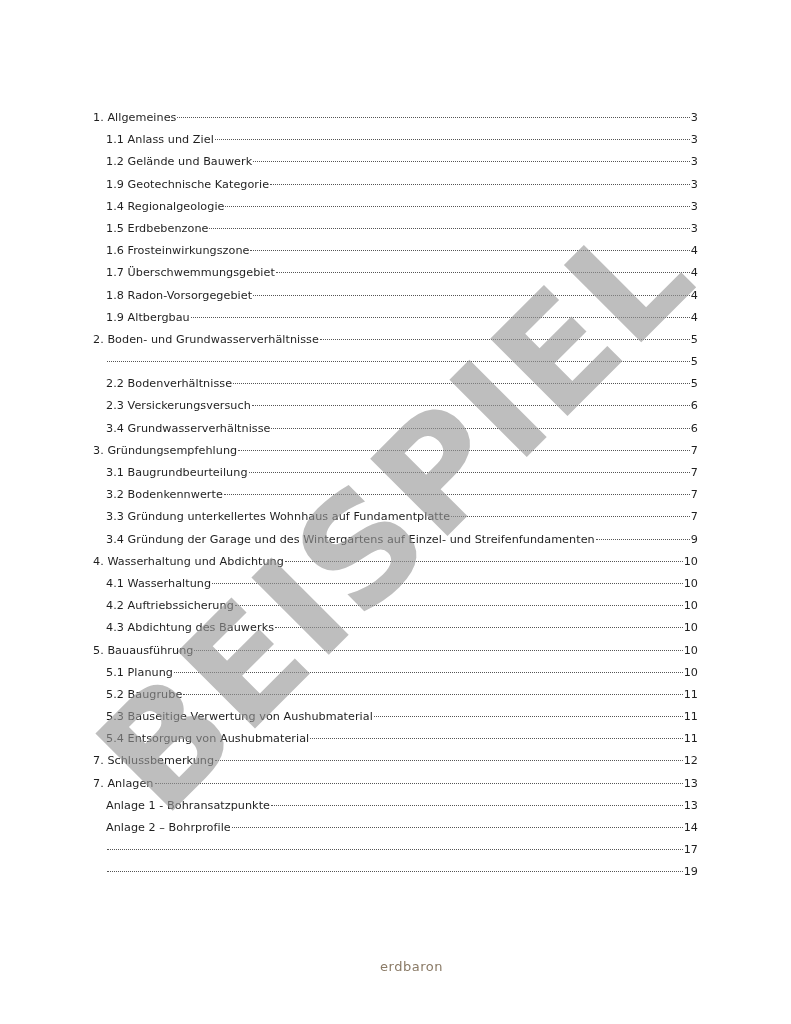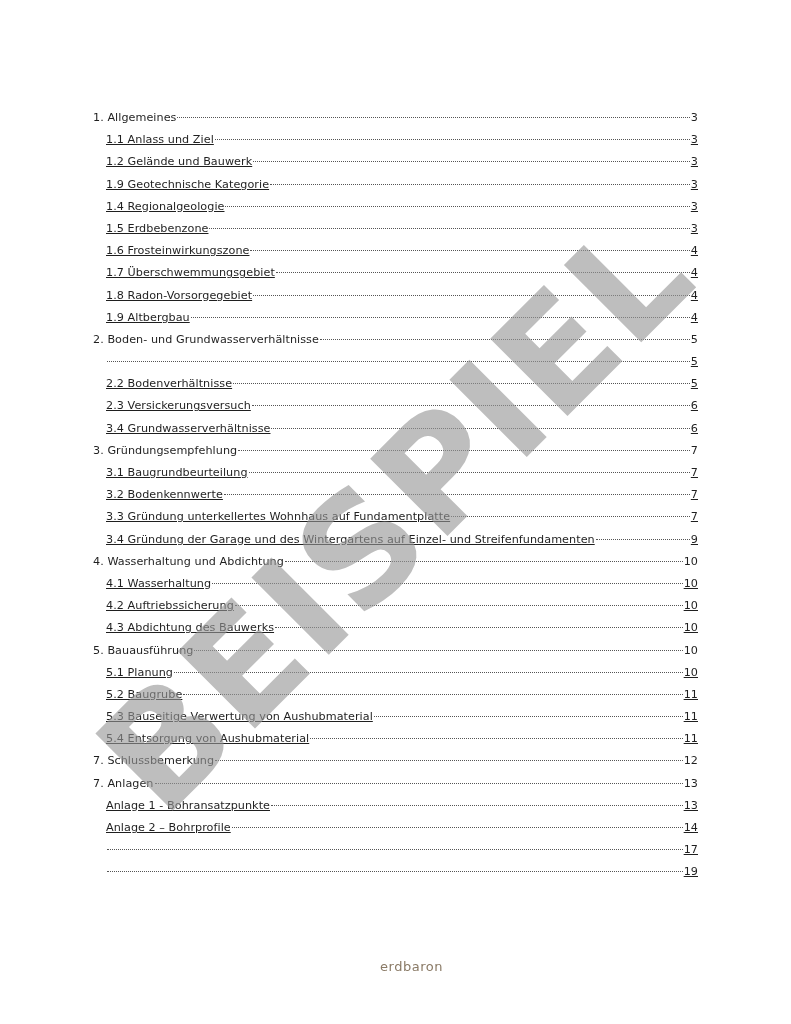--- a/index.html
+++ b/index.html
@@ -2,21 +2,21 @@
 <html><head>
 <meta charset="utf-8">
 <style>
   html, body { margin: 0; padding: 0; background: #ffffff; }
   body { width: 791px; height: 1024px; position: relative; overflow: hidden;
          font-family: "DejaVu Sans", sans-serif; color: #1f1f1f; }
   .page { position: absolute; left: 0; top: 0; width: 791px; height: 826px; background: #fff; }
   .toc { position: absolute; left: 93px; top: 107px; width: 605px; }
   .toc-row { display: flex; align-items: baseline; height: 22.2px; line-height: 22.2px;
              font-size: 11.2px; letter-spacing: 0.05px; white-space: nowrap; }
-  .toc-row.level-2 { padding-left: 13px; text-decoration: underline; }
+  .toc-row.level-2 { padding-left: 13px; }
   .toc-row .label { flex: 0 0 auto; }
   .toc-row .leader { flex: 1 1 auto; overflow: hidden; margin: 0 1px;
                      border-bottom: 1px dotted #555; height: 0; position: relative; top: -3px; }
   .toc-row .page-num { flex: 0 0 auto; text-align: right; min-width: 6px; }
   .watermark { position: absolute; left: 395px; top: 515px; transform: translate(-50%, -50%) rotate(-45deg);
                font-family: "DejaVu Sans", sans-serif; font-weight: bold; font-size: 150px;
                color: rgba(150,150,150,0.62); letter-spacing: 2px; pointer-events: none;
                white-space: nowrap; line-height: 1; }
   .footer-logo { position: absolute; left: 16px; width: 791px; top: 959px; text-align: center;
                  font-family: "DejaVu Sans", sans-serif; font-size: 13px; color: #8a7a66;

